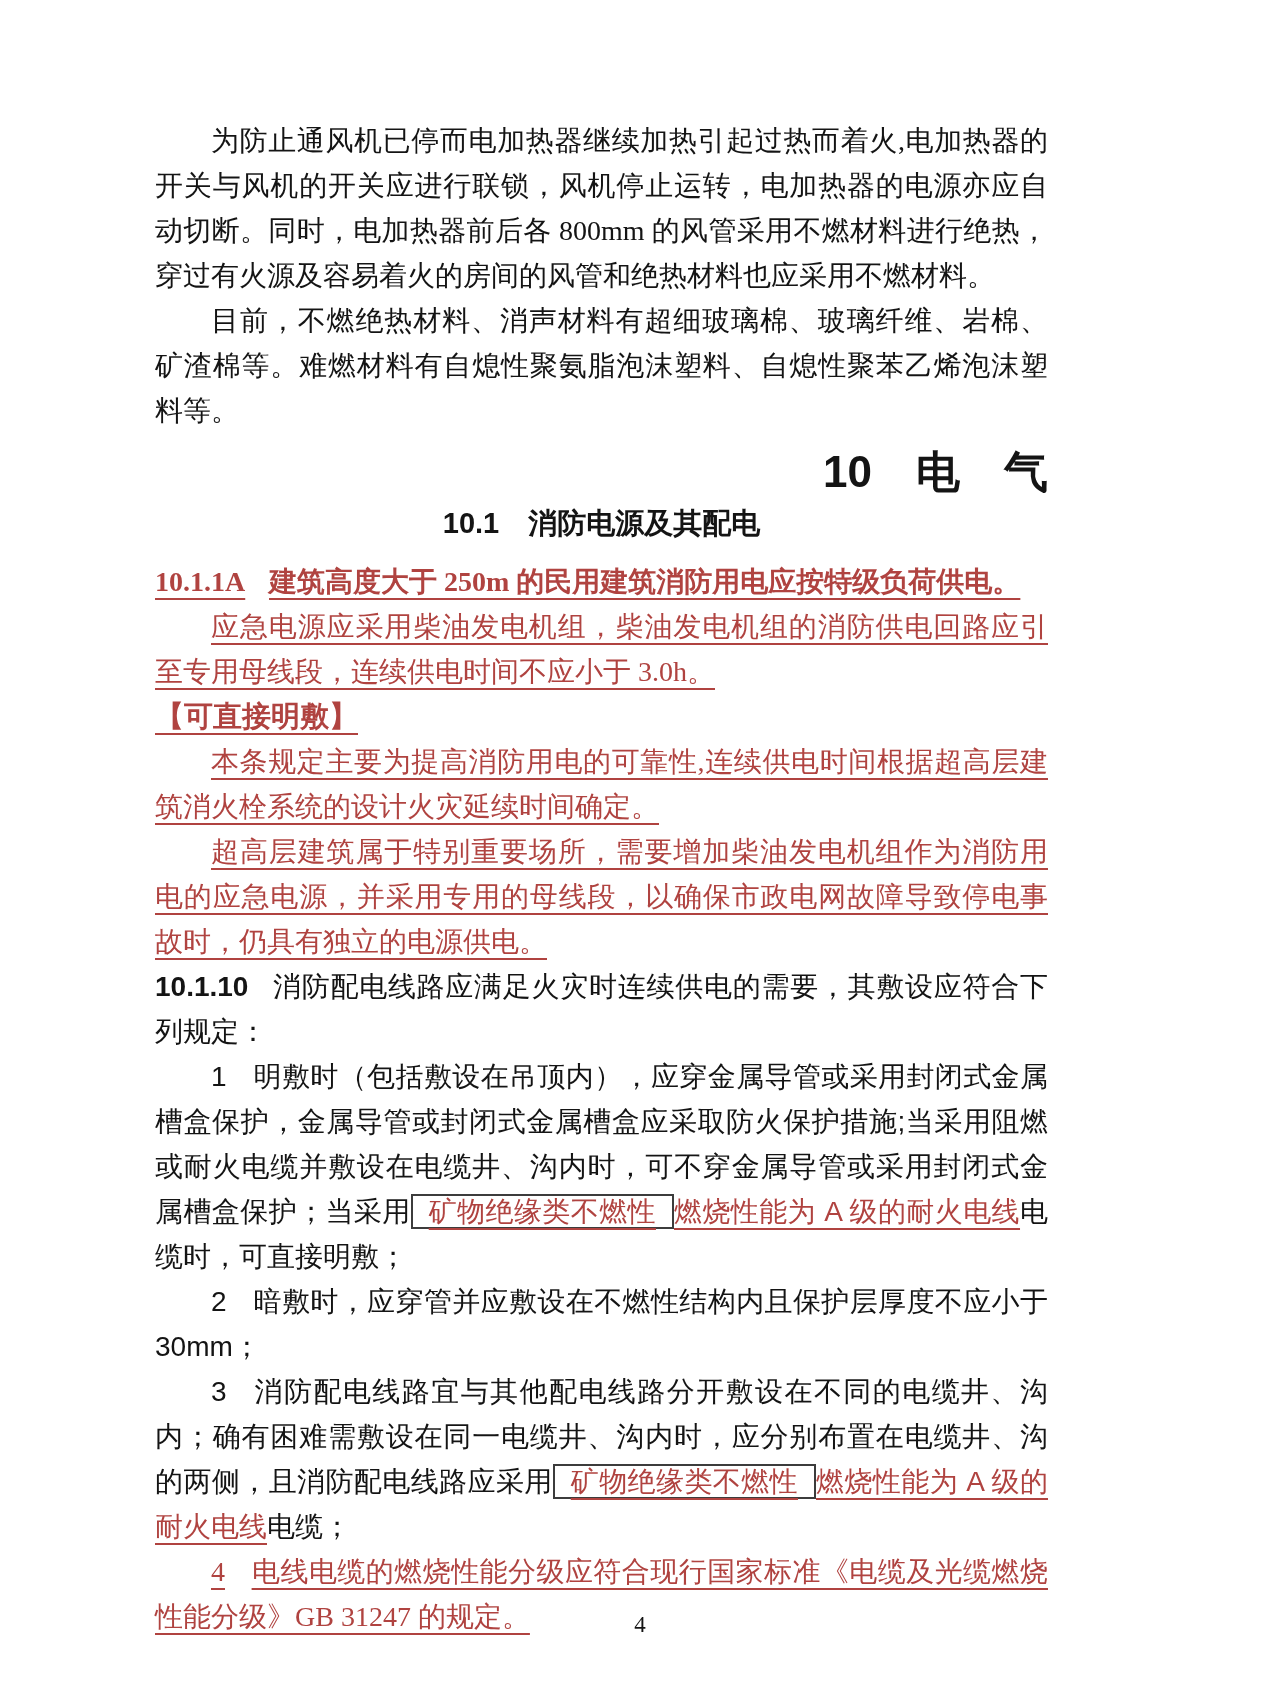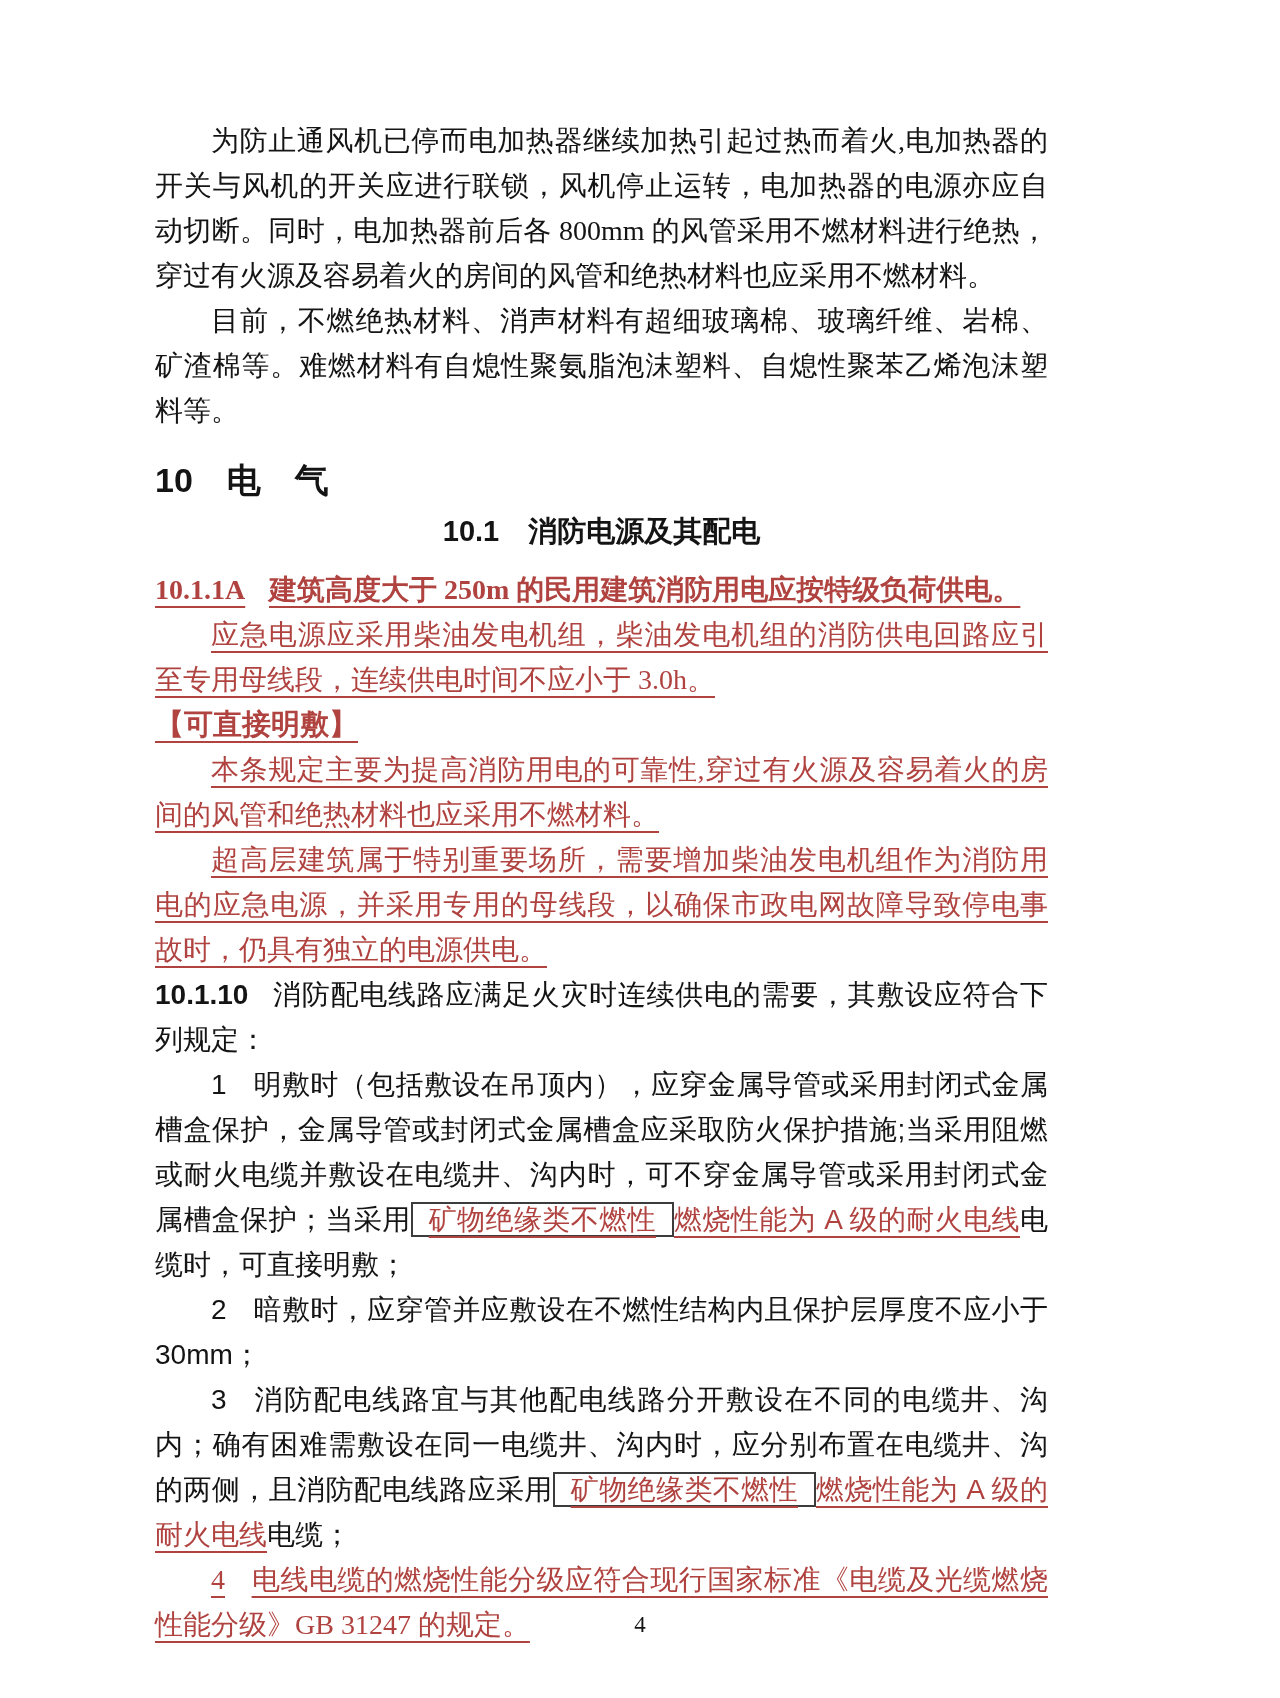--- a/index.html
+++ b/index.html
@@ -27,21 +27,21 @@
   .boxed {
     border:2px solid var(--boxline);
     padding:0 16px;
     -webkit-box-decoration-break:clone;
     box-decoration-break:clone;
   }
   .clause-num { font-weight:bold; margin-right:0.85em; }
   .item-num { margin-right:0.95em; }
   .bold { font-weight:bold; }
   h1.chapter {
-    margin:24px 0 6px 0; text-align:left; font-size:34px; line-height:46px;
+    margin:16px 0 6px 0; text-align:right; font-size:44px; line-height:46px;
     font-weight:bold; color:var(--ink);
   }
   h2.section {
     margin:4px 0 14px 0; text-align:center; font-size:29px; line-height:44px;
     font-weight:bold; color:var(--ink);
   }
   .note-label { font-size:29px; line-height:45px; font-weight:bold; }
   .page-num {
     position:absolute; left:0; top:1612px; width:1280px;
     text-align:center; font-size:23px; color:var(--ink);
@@ -61,21 +61,21 @@
   <h1 class="hei chapter"><span>10　电　气</span></h1>
 
   <h2 class="hei section"><span>10.1　消防电源及其配电</span></h2>
 
   <p class="song"><span class="clause-num u-red bold">10.1.1A</span><span class="u-red bold">建筑高度大于 250m 的民用建筑消防用电应按特级负荷供电。</span></p>
 
   <p class="song indent"><span class="u-red">应急电源应采用柴油发电机组，柴油发电机组的消防供电回路应引至专用母线段，连续供电时间不应小于 3.0h。</span></p>
 
   <p class="hei note-label"><span class="u-red">【可直接明敷】</span></p>
 
-  <p class="song indent"><span class="u-red">本条规定主要为提高消防用电的可靠性,穿过有火源及容易着火的房间的风管和绝热材料也应采用不燃材料。</span></p>
+  <p class="song indent"><span class="u-red">本条规定主要为提高消防用电的可靠性,连续供电时间根据超高层建筑消火栓系统的设计火灾延续时间确定。</span></p>
 
   <p class="song indent"><span class="u-red">超高层建筑属于特别重要场所，需要增加柴油发电机组作为消防用电的应急电源，并采用专用的母线段，以确保市政电网故障导致停电事故时，仍具有独立的电源供电。</span></p>
 
   <p class="hei"><span class="clause-num">10.1.10</span><span>消防配电线路应满足火灾时连续供电的需要，其敷设应符合下列规定：</span></p>
 
   <p class="hei indent"><span class="item-num">1</span><span>明敷时（包括敷设在吊顶内），应穿金属导管或采用封闭式金属槽盒保护，金属导管或封闭式金属槽盒应采取防火保护措施;当采用阻燃或耐火电缆并敷设在电缆井、沟内时，可不穿金属导管或采用封闭式金属槽盒保护；当采用</span><span class="u-red boxed">矿物绝缘类不燃性</span><span class="u-red">燃烧性能为 A 级的耐火电线</span><span>电缆时，可直接明敷；</span></p>
 
   <p class="hei indent"><span class="item-num">2</span><span>暗敷时，应穿管并应敷设在不燃性结构内且保护层厚度不应小于 30mm；</span></p>
 
   <p class="hei indent"><span class="item-num">3</span><span>消防配电线路宜与其他配电线路分开敷设在不同的电缆井、沟内；确有困难需敷设在同一电缆井、沟内时，应分别布置在电缆井、沟的两侧，且消防配电线路应采用</span><span class="u-red boxed">矿物绝缘类不燃性</span><span class="u-red">燃烧性能为 A 级的耐火电线</span><span>电缆；</span></p>

